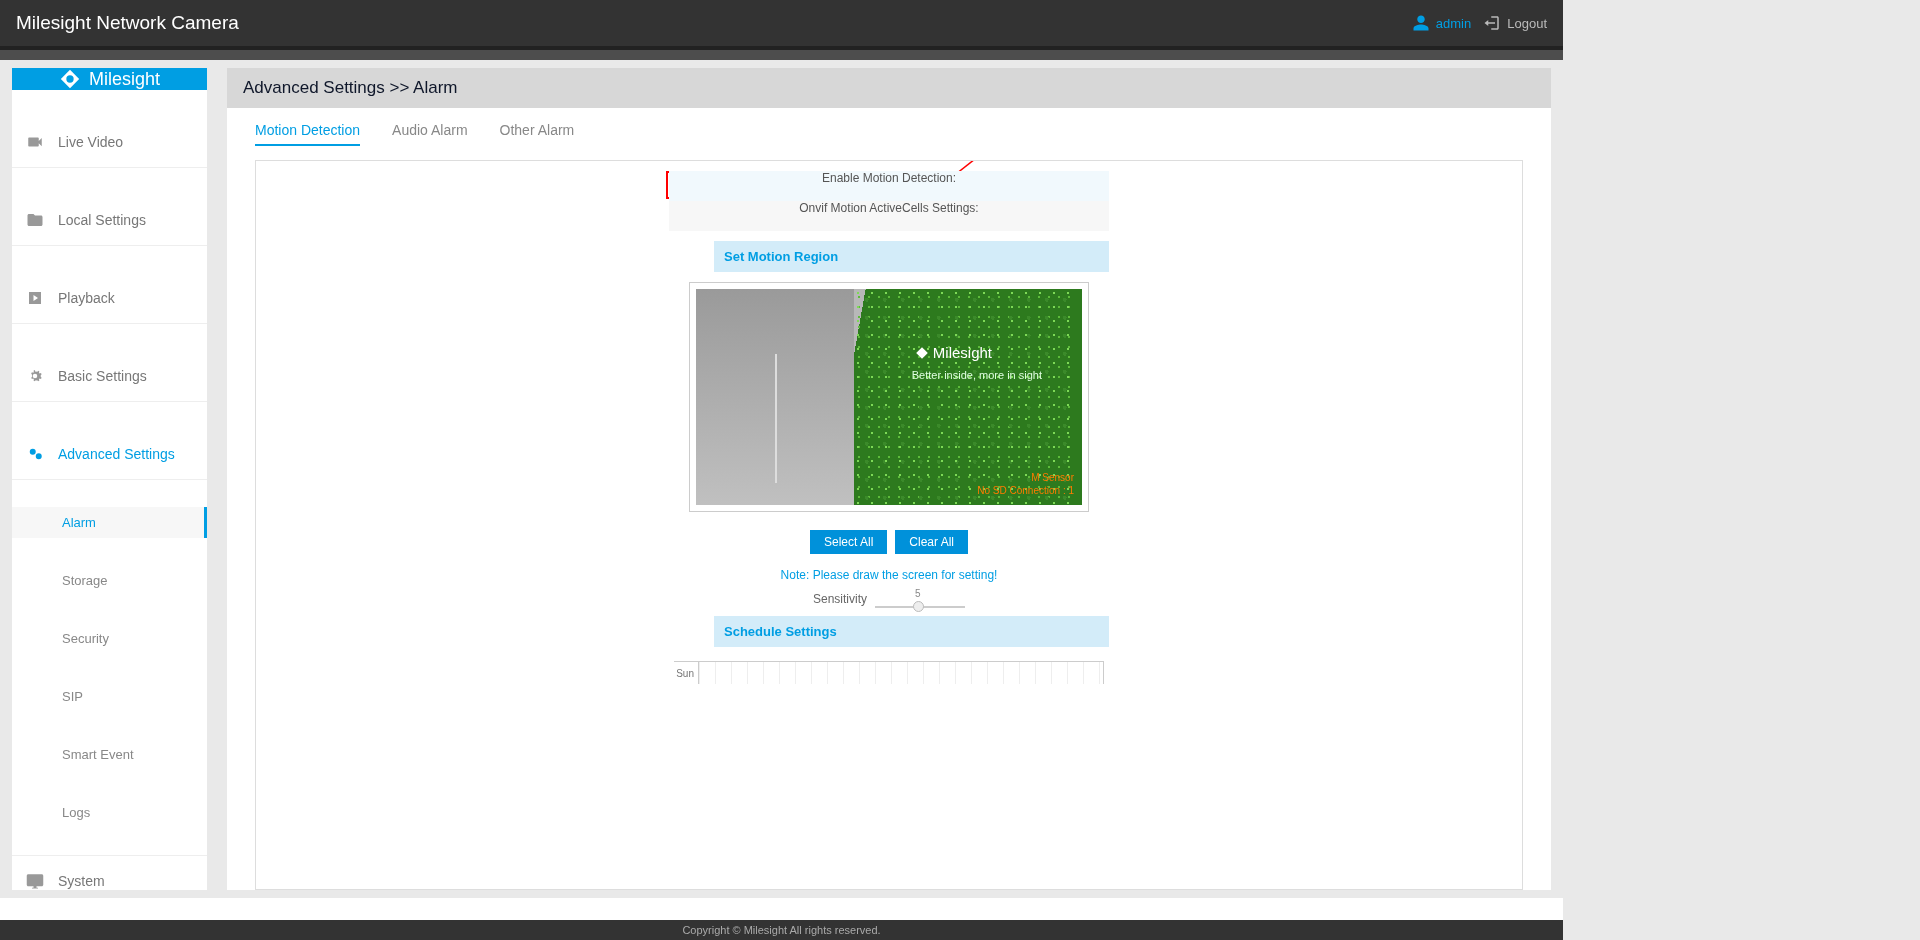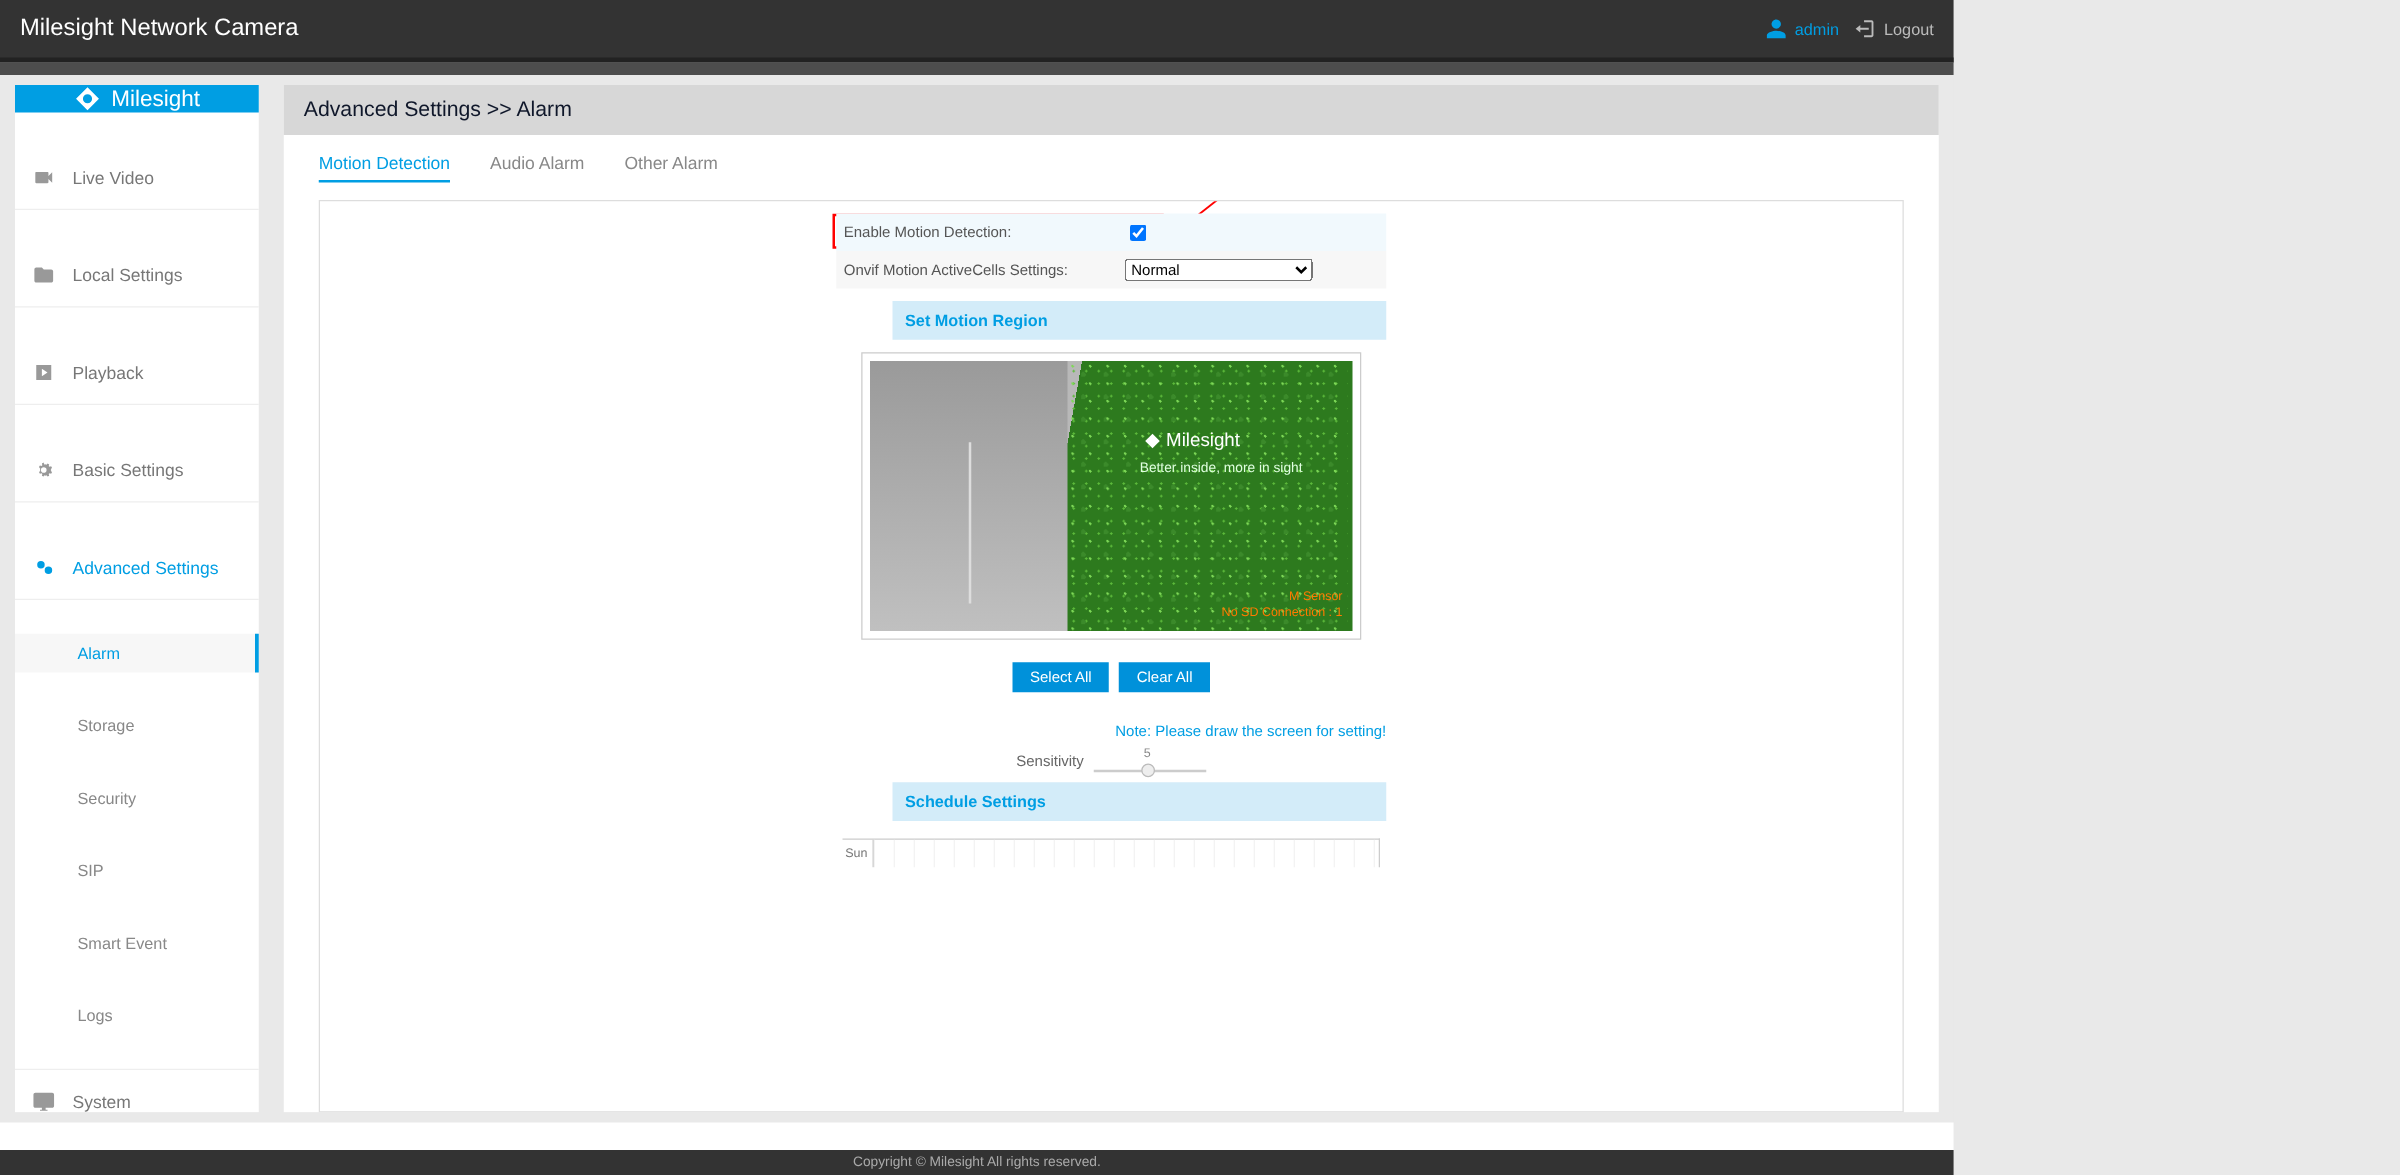--- a/index.html
+++ b/index.html
@@ -38,41 +38,41 @@
   .nav-item.active .nav-icon{fill:var(--accent);}
   
   .content{flex:1;display:flex;flex-direction:column;background:#fff;min-width:0;}
   .breadcrumb-bar{background:var(--header-bar);height:40px;display:flex;align-items:center;padding:0 16px;color:#0f172a;font-size:17px;}
   .tabs{display:flex;gap:32px;padding:14px 28px 0 28px;color:#888;font-size:14px;}
   .tab{cursor:pointer;padding-bottom:6px;}
   .tab.active{color:var(--accent);border-bottom:2px solid var(--accent);}
   .inner{flex:1;margin:14px 28px 0 28px;border:1px solid #ddd;position:relative;overflow:hidden;}
   .scroll-area{position:absolute;inset:0;overflow-y:scroll;padding-bottom:20px;}
   .panel{width:440px;margin:10px auto 0 auto;}
-  .row{display:flex;align-items:center;height:30px;padding:0 6px;font-size:12px;color:#555;}
+  .row{display:flex;align-items:center;height:30px;padding:0 6px;font-size:12px;color:#555;flex-direction:column;}
   .row.light{background:#f1f9fd;}
   .row.alt{background:#f7f7f7;}
   .row .label{flex:0 0 225px;}
   .row select{width:150px;font-size:12px;}
   .section-head{background:var(--panel-blue);padding:8px 10px;margin-top:10px;color:var(--blue-text);font-weight:bold;font-size:13px;margin-left:45px;}
   .video-frame{margin:10px auto 0 auto;width:400px;height:230px;border:1px solid #ccc;padding:6px;background:#fff;}
   .video-inner{width:100%;height:100%;background:linear-gradient(100deg,#b8b8b8 0 40%, #2d7a1e 40% 100%);position:relative;overflow:hidden;}
   .video-inner::before{content:"";position:absolute;left:41%;top:0;bottom:0;width:58%;
      background-image:radial-gradient(circle at 30% 30%, #7ed957 1px, transparent 1px),
                       radial-gradient(circle at 70% 60%, #3b8a2a 2px, transparent 2px),
                       radial-gradient(circle at 50% 80%, #5dbb3b 1px, transparent 1px);
      background-size:14px 14px,18px 18px,10px 10px;}
   .video-logo{position:absolute;right:90px;top:55px;color:#fff;font-size:15px;display:flex;align-items:center;gap:4px;}
   .video-sub{position:absolute;right:40px;top:80px;color:#e0ffe0;font-size:11px;}
   .video-corner{position:absolute;right:8px;bottom:8px;color:#ff7a00;font-size:10px;text-align:right;line-height:1.3;}
   .glass-door{position:absolute;left:0;top:0;width:41%;height:100%;background:linear-gradient(180deg,#9a9a9a,#c0c0c0);}
   .glass-door::after{content:"";position:absolute;left:50%;top:30%;width:2px;height:60%;background:#ddd;}
   .btn-row{display:flex;justify-content:center;gap:8px;margin-top:18px;}
   .btn{background:var(--blue-btn);color:#fff;border:none;padding:5px 14px;font-size:12px;cursor:pointer;}
-  .note{text-align:right;color:var(--blue-text);font-size:12px;margin-top:24px;}
+  .note{text-align:center;color:var(--blue-text);font-size:12px;margin-top:14px;}
   .sens-row{display:flex;align-items:center;justify-content:center;gap:8px;margin-top:10px;font-size:12px;color:#666;}
   .slider-wrap{position:relative;width:90px;}
   .slider-track{height:2px;background:#ccc;position:relative;top:8px;}
   .slider-thumb{position:absolute;top:3px;left:38px;width:11px;height:11px;border-radius:50%;background:#eee;border:1px solid #bbb;}
   .slider-val{position:absolute;top:-10px;left:40px;font-size:10px;color:#888;}
   .sched{margin:6px auto 0 auto;width:430px;border:1px solid #ccc;border-left:none;border-bottom:none;display:flex;}
   .sched .day{width:24px;font-size:10px;display:flex;align-items:center;justify-content:flex-end;padding-right:4px;color:#777;}
   .sched .grid{flex:1;height:22px;background-image:linear-gradient(to right,#eee 1px,transparent 1px);background-size:16px 100%;border-left:1px solid #ccc;}
   
   .highlight-box{position:absolute;border:2px solid #ff0000;pointer-events:none;}

